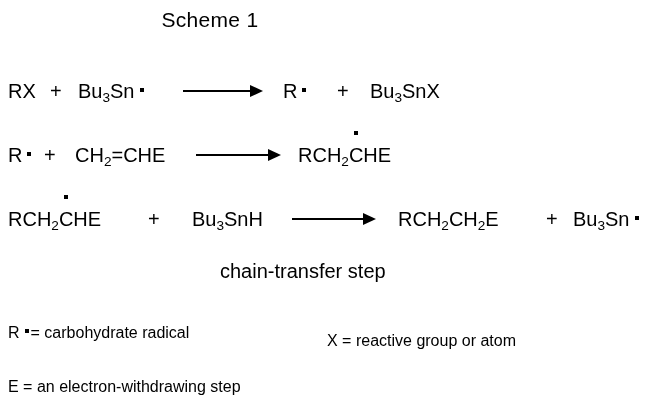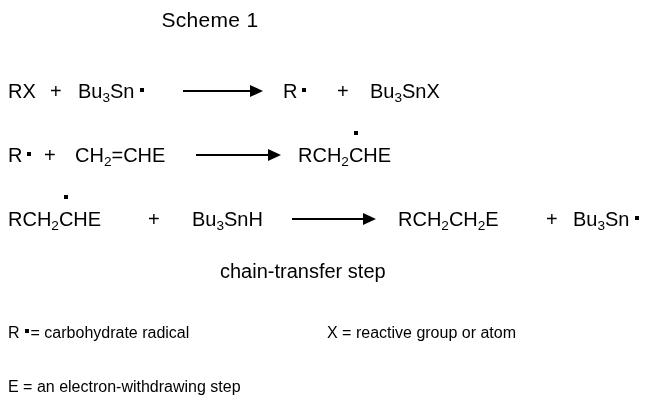--- a/index.html
+++ b/index.html
@@ -116,21 +116,21 @@
     white-space: nowrap;
     margin-left: 12px;
   }
   
   .legend-row {
     position: absolute;
     font-size: 16px;
     white-space: nowrap;
   }
   .legend-r { left: 8px;   top: 324px; }
-  .legend-x { left: 327px; top: 324px; text-align: center; }
+  .legend-x { left: 327px; top: 332px; text-align: center; }
   .legend-e { left: 8px;   top: 378px; }
 </style>
 </head>
 <body>
 
 <div class="scheme-root">
 
   <div class="scheme-title">Scheme 1</div>
 
   <div class="rxn-line rxn-line-1">

